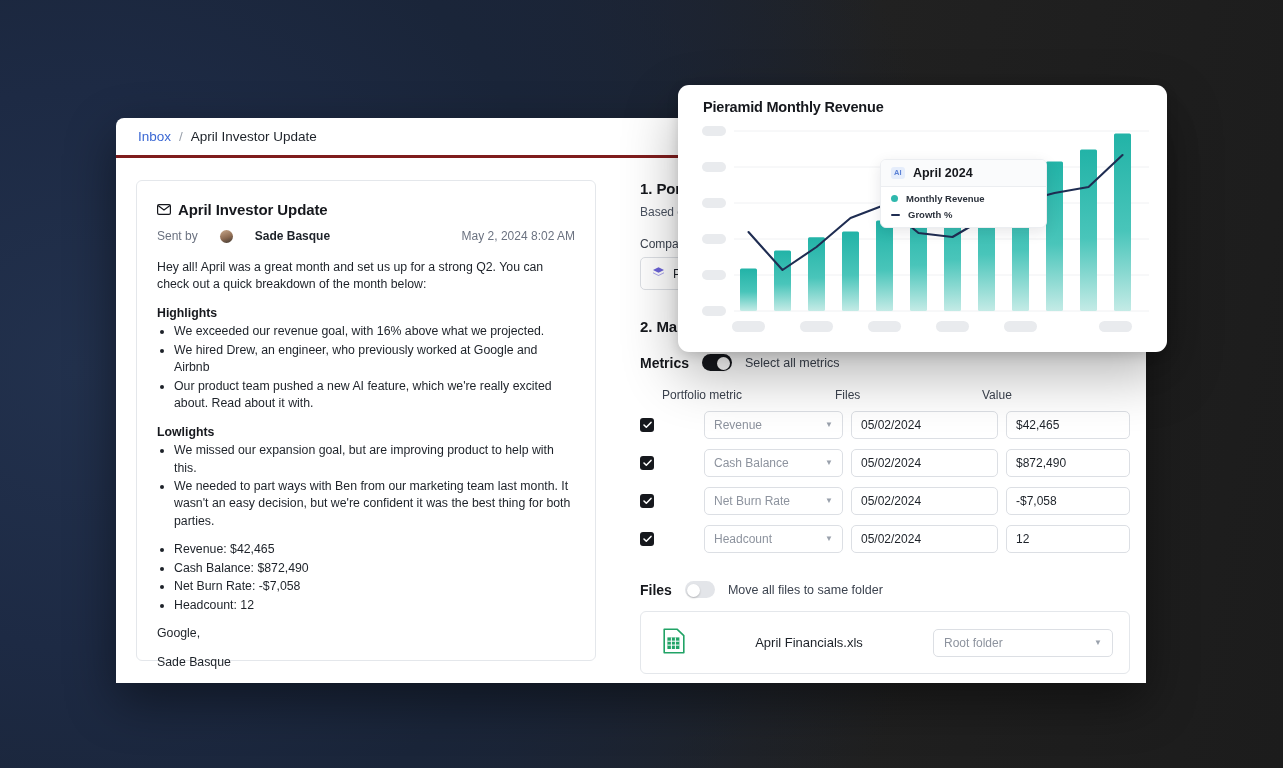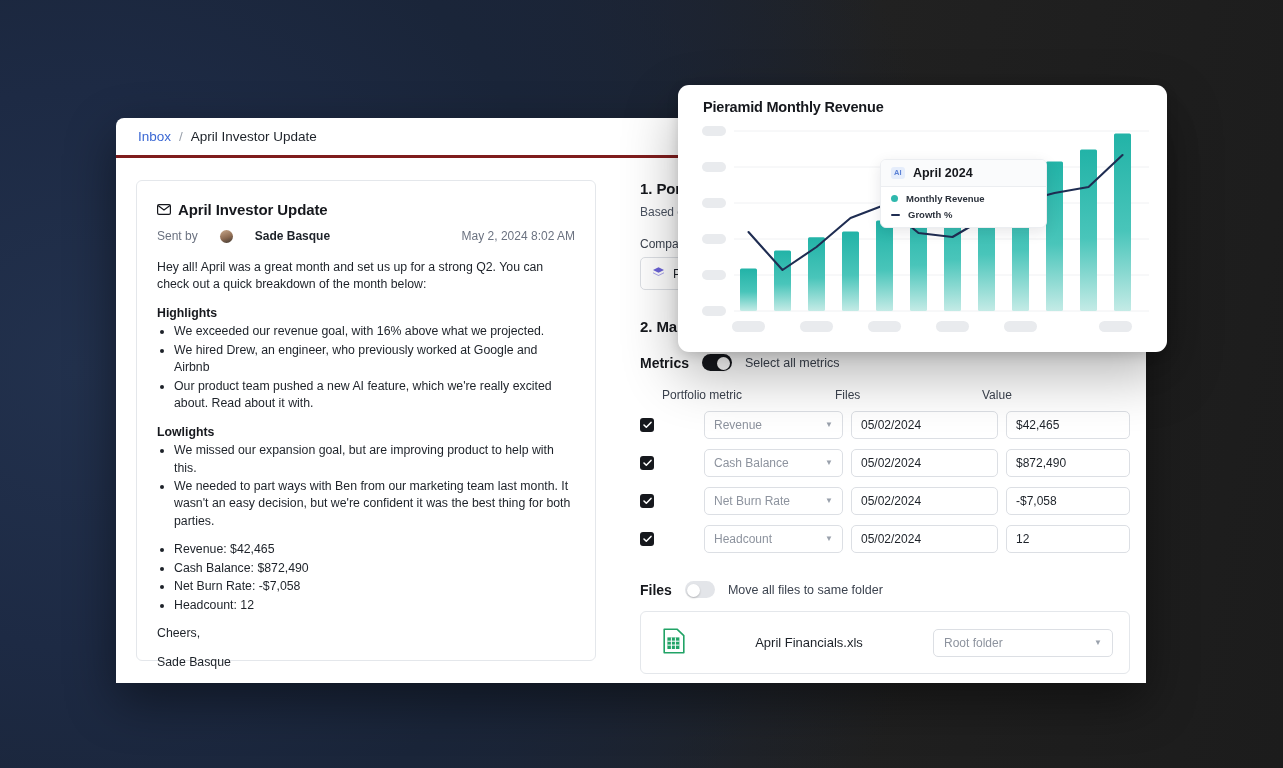--- a/index.html
+++ b/index.html
@@ -300,21 +300,21 @@
             <li>We needed to part ways with Ben from our marketing team last month. It wasn't an easy decision, but we're confident it was the best thing for both parties.</li>
           </ul>
 
           <ul>
             <li>Revenue: $42,465</li>
             <li>Cash Balance: $872,490</li>
             <li>Net Burn Rate: -$7,058</li>
             <li>Headcount: 12</li>
           </ul>
 
-          <div class="sig-line">Cheers,</div>
+          <div class="sig-line">Google,</div>
           <div class="gap"></div>
           <div class="sig-line">Sade Basque</div>
 
         </div>
 
       </div>
     </div>
 
     <div class="form-pane">
 

